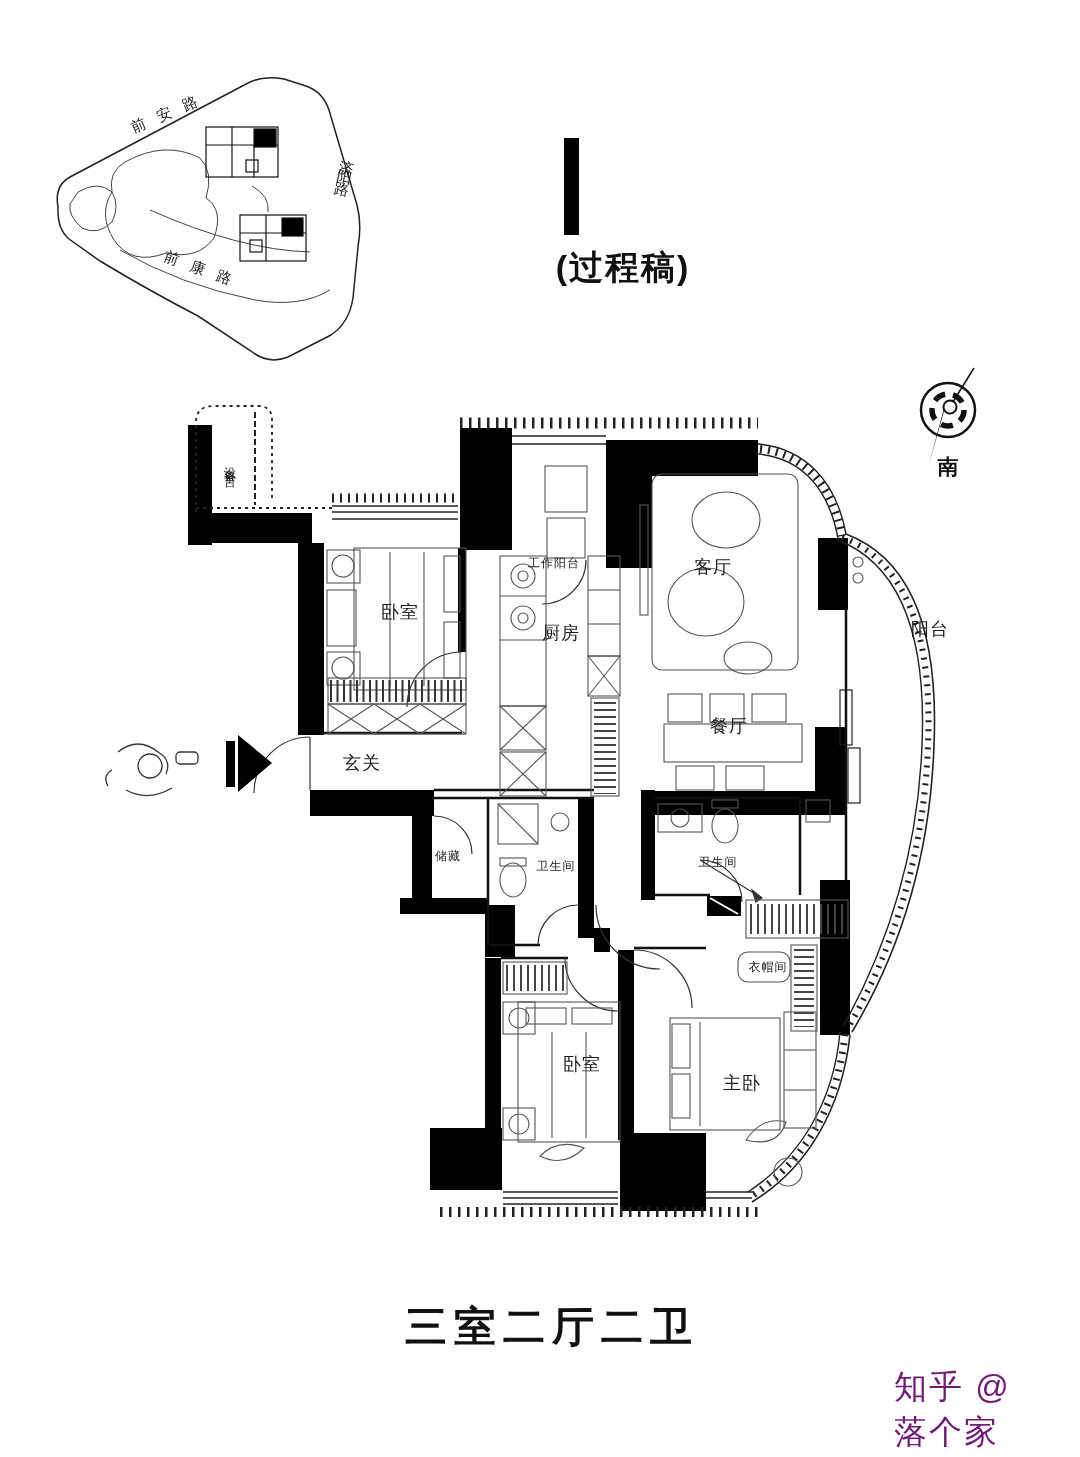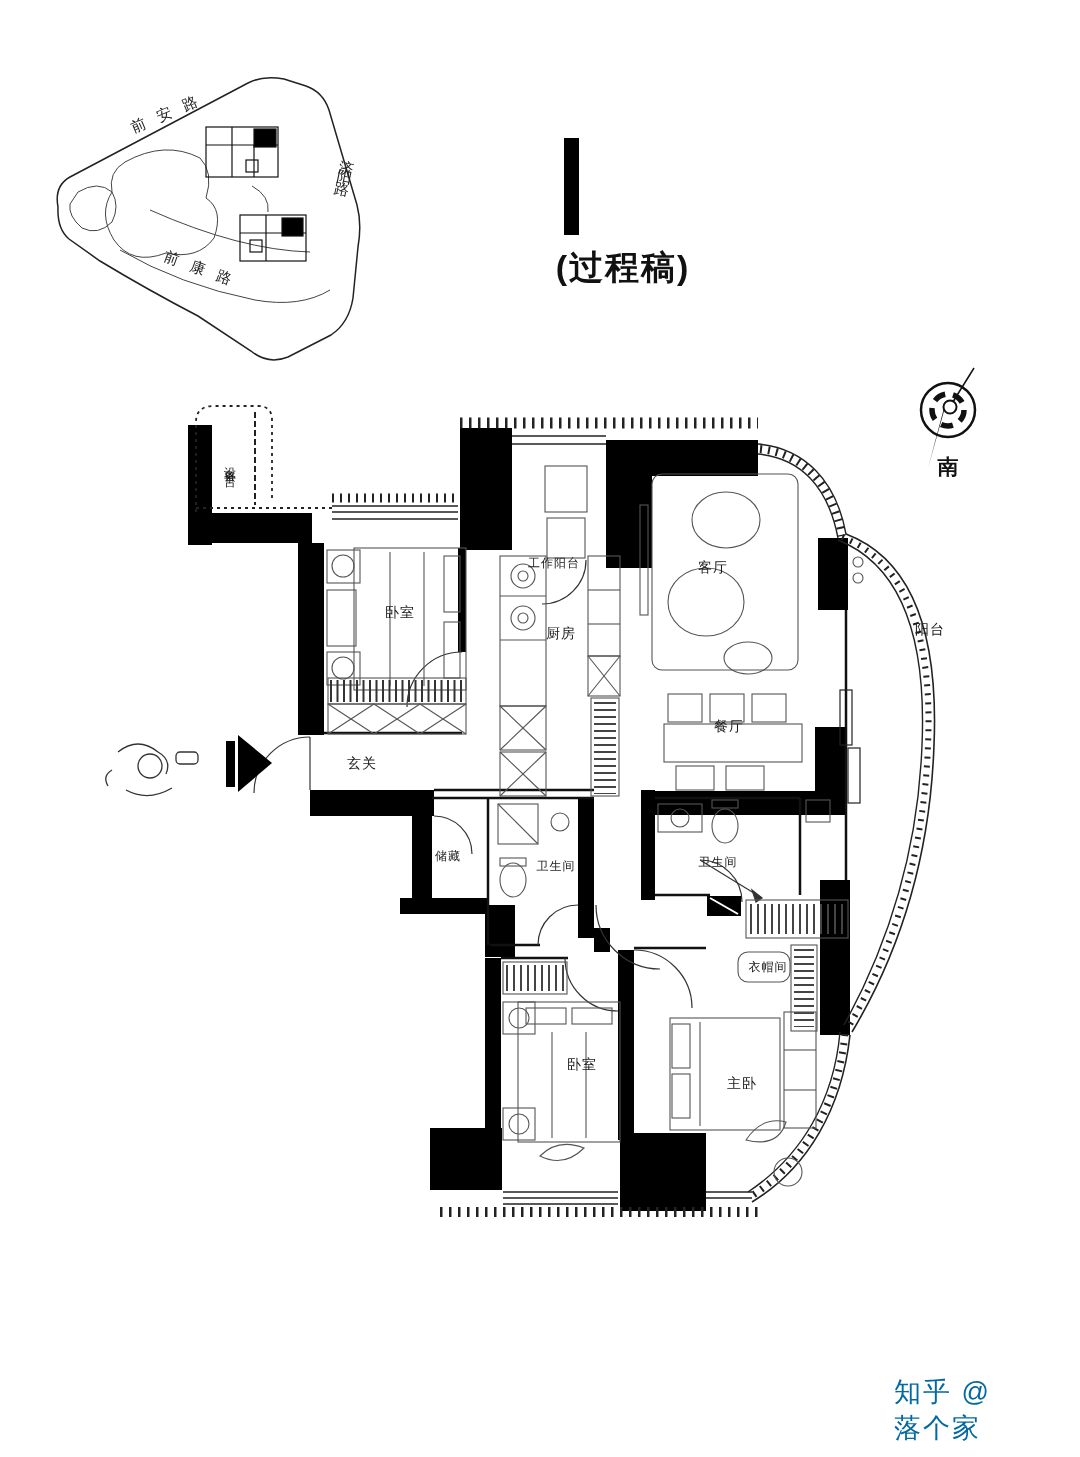--- a/index.html
+++ b/index.html
@@ -1,32 +1,32 @@
 <!DOCTYPE html>
 <html><head>
 <meta charset="utf-8">
 <style>
   html,body{margin:0;padding:0;background:#fff;}
   #page{position:relative;width:1080px;height:1457px;background:#ffffff;overflow:hidden;
         font-family:"Liberation Sans","DejaVu Sans",sans-serif;color:#1a1a1a;}
   #plan-svg{position:absolute;left:0;top:0;}
-  .lbl{position:absolute;transform:translate(-50%,-50%);font-size:14px;color:#1a1a1a;
+  .lbl{position:absolute;transform:translate(-50%,-50%);font-size:18px;color:#1a1a1a;
        letter-spacing:1px;white-space:nowrap;line-height:1;}
   .lbl.small{font-size:12px;}
   .lbl.vert{writing-mode:vertical-rl;letter-spacing:3px;font-size:12px;}
   .road{position:absolute;transform-origin:center;font-size:15px;color:#222;
         letter-spacing:13px;white-space:nowrap;line-height:1;}
   .road.vert{writing-mode:vertical-rl;letter-spacing:11px;}
   #draft-label{position:absolute;transform:translate(-50%,-50%);font-size:34px;font-weight:600;
         letter-spacing:2px;color:#111;margin-left:45px;}
   #south-label{position:absolute;transform:translate(-50%,-50%);font-size:21px;font-weight:700;color:#111;}
   .summary{position:absolute;transform:translate(-50%,-50%);font-weight:700;color:#111;}
   #summary-layout{font-size:42px;letter-spacing:7px;}
   #summary-area{font-size:40px;letter-spacing:2px;}
-  #watermark{position:absolute;transform:translate(-50%,-50%);font-size:27px;color:#0369a1;
+  #watermark{position:absolute;transform:translate(-50%,-50%);font-size:33px;color:#701a75;
         letter-spacing:2px;text-shadow:0 1px 0 #fff;margin-left:24px;}
 </style>
 </head>
 <body>
 
 <div id="page">
 
 <svg id="plan-svg" width="1080" height="1457" viewBox="0 0 1080 1457">
 
   <g fill="none" stroke="#222" stroke-width="1.5">
@@ -305,16 +305,17 @@
   <div class="lbl" style="left:729px;top:726px;text-align:center;">餐厅</div>
   <div class="lbl" style="left:362px;top:763px;">玄关</div>
   <div class="lbl small" style="left:448px;top:856px;">储藏</div>
   <div class="lbl small" style="left:556px;top:866px;">卫生间</div>
   <div class="lbl small" style="left:718px;top:862px;">卫生间</div>
   <div class="lbl small" style="left:768px;top:956px;margin-top:11px;">衣帽间</div>
   <div class="lbl" style="left:582px;top:1064px;">卧室</div>
   <div class="lbl" style="left:742px;top:1083px;">主卧</div>
 </div>
 
+<div class="summary" id="summary-layout" style="left:552px;top:1327px;">三室二厅二卫</div>
 
 <div id="watermark" style="left:932px;top:1410px;">知乎 @落个家</div>
 
 </div>
 
 </body></html>

